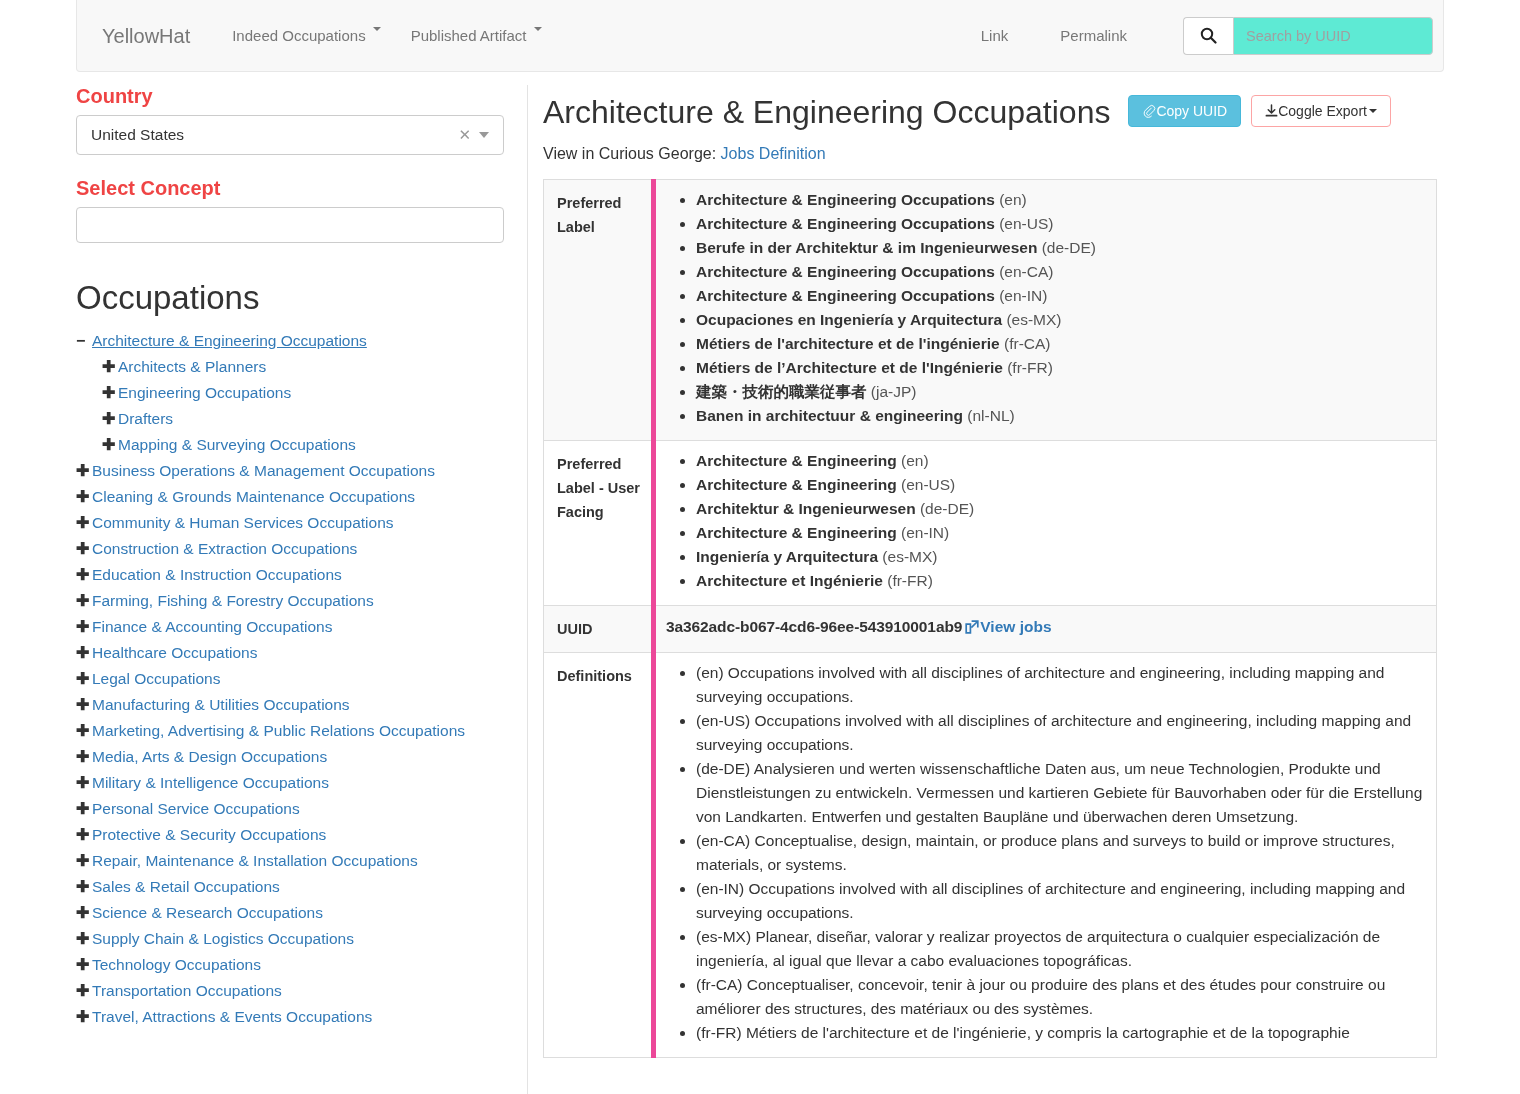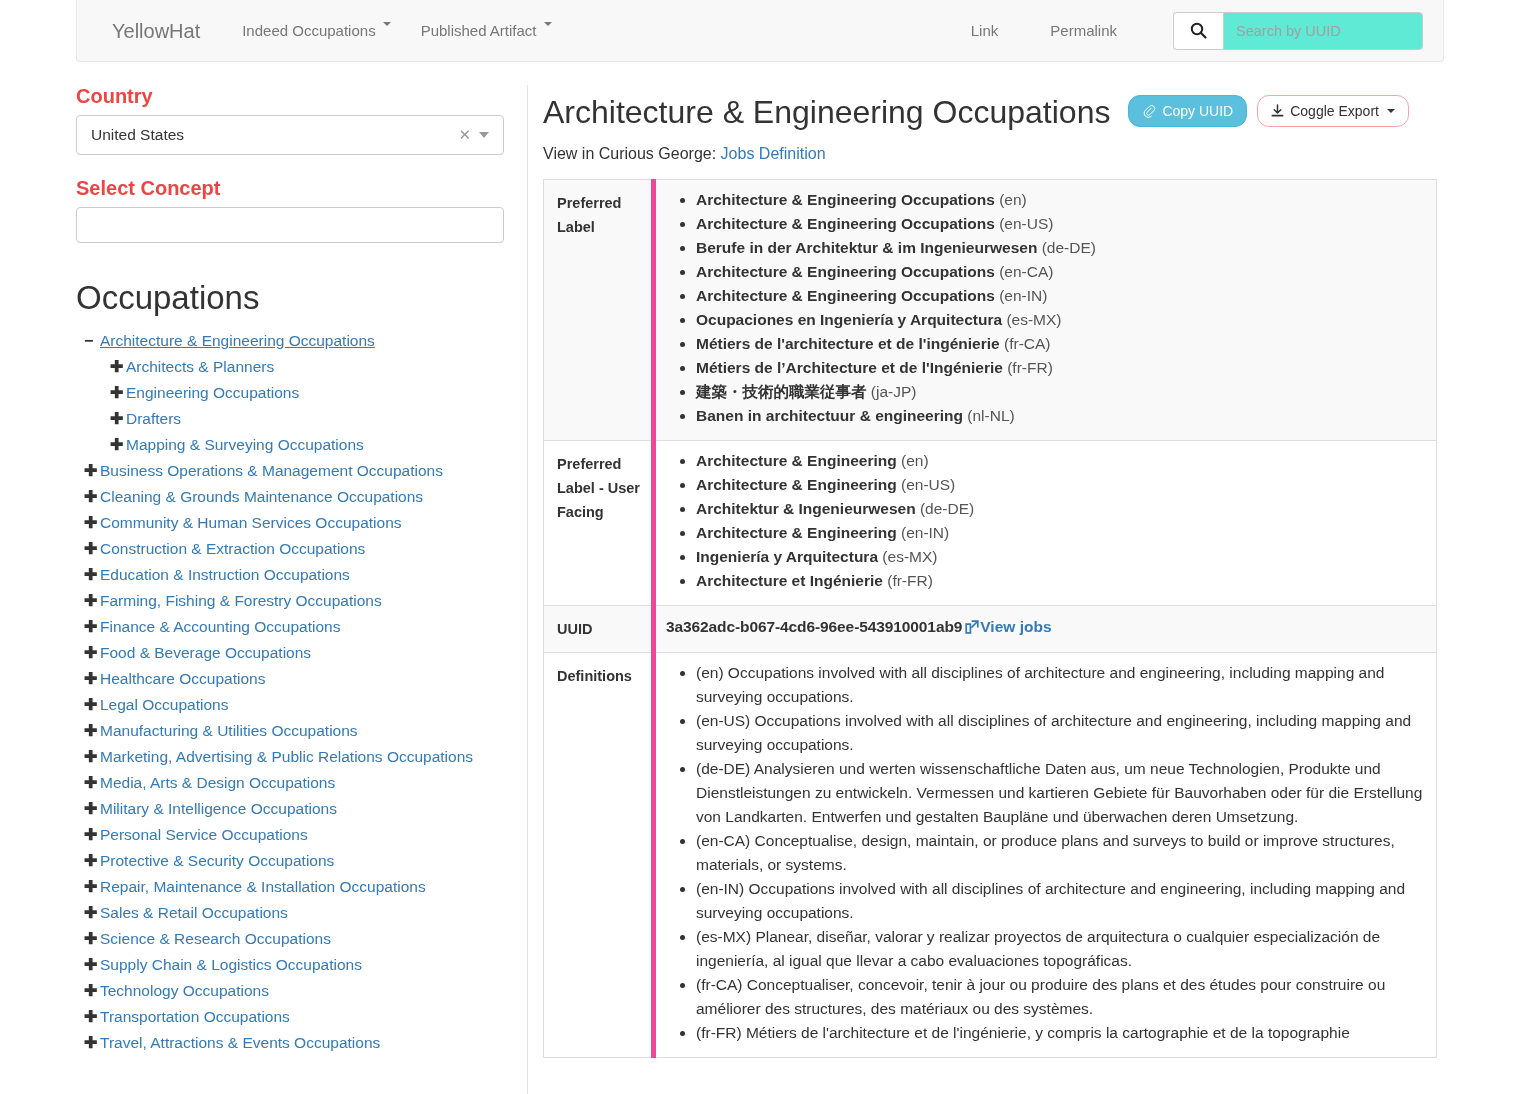--- a/index.html
+++ b/index.html
@@ -9,28 +9,28 @@
     overflow: hidden;
     background: #ffffff;
     font-family: "Liberation Sans", sans-serif;
     color: #333333;
   }
 
   
   .navbar {
     position: absolute;
     left: 76px; top: 0px;
-    width: 1368px; height: 62px;
+    width: 1368px; height: 72px;
     background: #f8f8f8;
     border: 1px solid #e7e7e7;
     border-top: none;
     border-radius: 0 0 4px 4px;
     display: flex;
     align-items: center;
-    padding: 0 20px;
+    padding: 0 10px;
   }
   .brand {
     font-size: 20px;
     color: #777777;
     padding: 0 15px;
     line-height: 20px;
     white-space: nowrap;
   }
   .nav-links { display: flex; align-items: center; margin-left: 12px; }
   .nav-item {
@@ -142,21 +142,21 @@
     font-family: "Liberation Sans", sans-serif;
     outline: none;
   }
   .occ-title {
     font-size: 33px;
     font-weight: normal;
     color: #333333;
     margin: 38px 0 14px 0;
     line-height: 1;
   }
-  .tree { list-style: none; margin: 8px; padding: 0; }
+  .tree { list-style: none; margin: 0; padding: 0; }
   .tree li { margin: 0; padding: 0; }
   .node {
     font-size: 15.5px;
     line-height: 26px;
     color: #337ab7;
     cursor: pointer;
   }
   .node .toggle {
     font-weight: bold;
     color: #333333;
@@ -181,27 +181,26 @@
   }
   .page-title {
     font-size: 32px;
     color: #333333;
     font-weight: normal;
     line-height: 1.1;
     white-space: nowrap;
   }
   .btn {
     font-size: 14px;
-    border-radius: 12px;
+    border-radius: 4px;
     padding: 7px 13px;
     white-space: nowrap;
     cursor: pointer;
     display: inline-flex;
     align-items: center;
-    gap: 6px;
     font-family: "Liberation Sans", sans-serif;
   }
   .btn-info {
     background: #5bc0de;
     border: 1px solid #46b8da;
     color: #ffffff;
     margin-left: 8px;
     align-self: flex-end;
     margin-bottom: 4px;
   }
@@ -344,23 +343,20 @@
         <div class="node"><span class="toggle">✚</span><span class="node-label">Construction &amp; Extraction Occupations</span></div>
       </li>
       <li>
         <div class="node"><span class="toggle">✚</span><span class="node-label">Education &amp; Instruction Occupations</span></div>
       </li>
       <li>
         <div class="node"><span class="toggle">✚</span><span class="node-label">Farming, Fishing &amp; Forestry Occupations</span></div>
       </li>
       <li>
         <div class="node"><span class="toggle">✚</span><span class="node-label">Finance &amp; Accounting Occupations</span></div>
-      </li>
-      <li>
-        <div class="node"><span class="toggle">✚</span><span class="node-label">Food &amp; Beverage Occupations</span></div>
       </li>
       <li>
         <div class="node"><span class="toggle">✚</span><span class="node-label">Healthcare Occupations</span></div>
       </li>
       <li>
         <div class="node"><span class="toggle">✚</span><span class="node-label">Legal Occupations</span></div>
       </li>
       <li>
         <div class="node"><span class="toggle">✚</span><span class="node-label">Manufacturing &amp; Utilities Occupations</span></div>
       </li>

